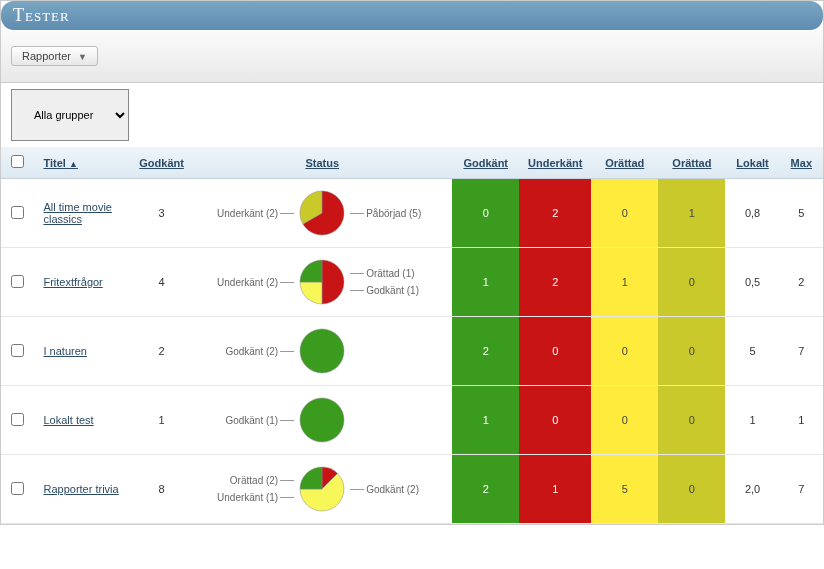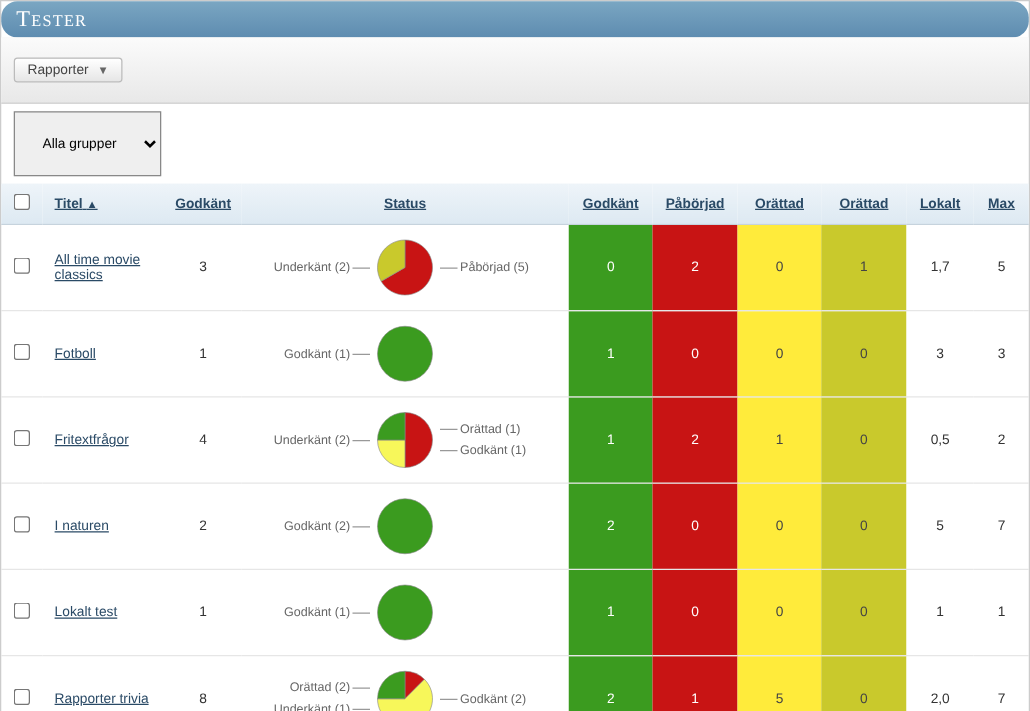--- a/index.html
+++ b/index.html
@@ -58,21 +58,21 @@
     </select>
   </div>
   <table>
     <thead>
       <tr>
         <th class="col-chk"><input type="checkbox" style=""></th>
         <th class="col-title"><a href="#"><span>Titel</span> <span class="sort-arrow">▲</span></a></th>
         <th class="col-try"><a href="#">Godkänt</a></th>
         <th class="col-status"><a href="#">Status</a></th>
         <th class="col-num"><a href="#">Godkänt</a></th>
-        <th class="col-num"><a href="#">Påbörjad</a></th>
+        <th class="col-num"><a href="#">Underkänt</a></th>
         <th class="col-num"><a href="#">Orättad</a></th>
         <th class="col-num"><a href="#">Orättad</a></th>
         <th class="col-medel"><a href="#">Lokalt</a></th>
         <th class="col-max"><a href="#">Max</a></th>
       </tr>
     </thead>
     <tbody id="tbody">
         <tr>
     <td class="col-chk"><input type="checkbox" style=""></td>
     <td class="col-title"><a href="#">All time movie classics</a></td>
@@ -94,47 +94,22 @@
                   <span class="ln"></span>
                   <span class="lbl">Påbörjad (5)</span>
                 </div>
               </div>
       </div>
     </td>
     <td class="cell-g">0</td>
     <td class="cell-r">2</td>
     <td class="cell-y">0</td>
     <td class="cell-oy">1</td>
-    <td>1,7</td>
+    <td>0,8</td>
     <td>5</td>
-  </tr>
-        <tr>
-    <td class="col-chk"><input type="checkbox" style=""></td>
-    <td class="col-title"><a href="#">Fotboll</a></td>
-    <td>1</td>
-    <td>
-      <div class="pie-wrap">
-        <div class="pcol left" style="width:80px">
-                <div class="lbl-line">
-                  <span class="lbl">Godkänt (1)</span>
-                  <span class="ln"></span>
-                </div>
-              </div>
-        <svg width="48" height="48" viewBox="0 0 48 48">
-                <circle cx="24" cy="24" r="22" fill="#3b9b1f" stroke="#888" stroke-width="0.5"></circle>
-              </svg>
-        <div class="pcol right" style="width:80px"></div>
-      </div>
-    </td>
-    <td class="cell-g">1</td>
-    <td class="cell-r">0</td>
-    <td class="cell-y">0</td>
-    <td class="cell-oy">0</td>
-    <td>3</td>
-    <td>3</td>
   </tr>
         <tr>
     <td class="col-chk"><input type="checkbox" style=""></td>
     <td class="col-title"><a href="#">Fritextfrågor</a></td>
     <td>4</td>
     <td>
       <div class="pie-wrap">
         <div class="pcol left" style="width:80px">
                 <div class="lbl-line">
                   <span class="lbl">Underkänt (2)</span>

